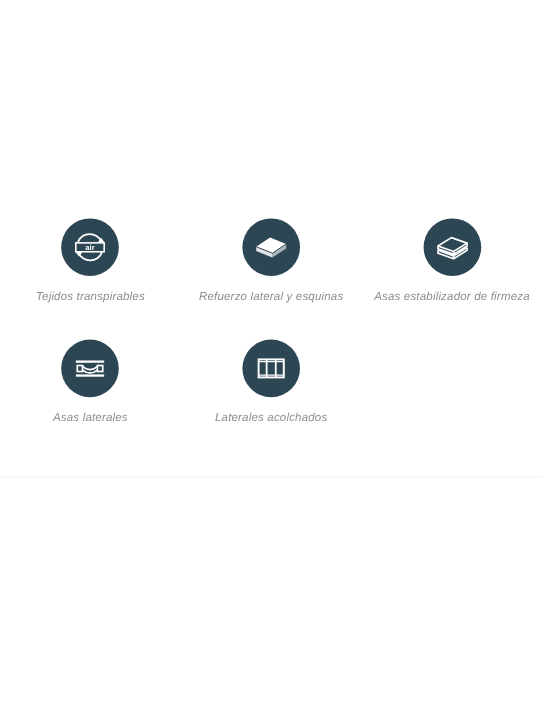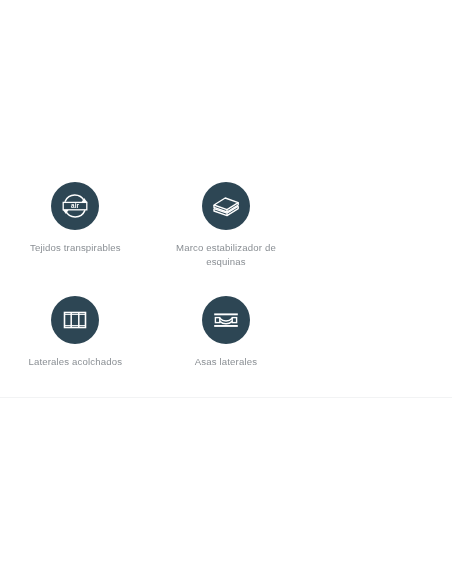--- a/index.html
+++ b/index.html
@@ -56,23 +56,24 @@
 
   .feature-icon-circle svg {
     display: block;
   }
 
   .feature-label {
     margin-top: 11px;
     font-size: 9.6px;
     line-height: 13.5px;
     color: #8a8f94;
-    text-align: center;
+    text-align: right;
     letter-spacing: 0.15px;
     max-width: 130px;
+    font-style: italic;
   }
 
   .row-gap {
     height: 14px;
     width: 100%;
   }
 
   .bottom-divider {
     position: absolute;
     left: 0;
@@ -98,71 +99,86 @@
           <polygon points="26.2,9.0 29.3,13.2 23.3,13.4" fill="#ffffff"></polygon>
           <polygon points="7.9,24.9 4.8,20.7 10.8,20.5" fill="#ffffff"></polygon>
 
           <rect x="5.2" y="13.4" width="23.6" height="7.4" fill="#2d4654" stroke="#ffffff" stroke-width="1.3"></rect>
           <text x="17" y="19.4" font-family="Liberation Sans, sans-serif" font-size="6.4" font-weight="bold" fill="#ffffff" text-anchor="middle">air</text>
         </svg>
       </div>
       <div class="feature-label">Tejidos transpirables</div>
     </div>
 
+    <div class="feature-item">
+      <div class="feature-icon-circle">
+        <svg width="32" height="32" viewBox="0 0 32 32" aria-hidden="true">
+
+          <polygon points="3.5,15.6 15.0,8.0 28.5,13.4 17.0,21.0" fill="#ffffff"></polygon>
+
+          <polygon points="3.5,15.6 17.0,21.0 17.0,24.6 3.5,19.2" fill="#ffffff" opacity="0.85"></polygon>
+
+          <polygon points="17.0,21.0 28.5,13.4 28.5,17.0 17.0,24.6" fill="#ffffff" opacity="0.6"></polygon>
+
+          <polyline points="3.5,15.6 17.0,21.0 28.5,13.4" fill="none" stroke="#2d4654" stroke-width="0.8"></polyline>
+        </svg>
+      </div>
+      <div class="feature-label">Refuerzo lateral y esquinas</div>
+    </div>
 
     <div class="feature-item">
       <div class="feature-icon-circle">
         <svg width="32" height="32" viewBox="0 0 32 32" aria-hidden="true">
 
           <polygon points="4.0,15.0 15.2,8.0 28.2,12.6 17.0,19.6" fill="none" stroke="#ffffff" stroke-width="1.4" stroke-linejoin="round"></polygon>
 
           <polyline points="4.0,15.0 4.0,17.4 17.0,22.0 17.0,19.6" fill="none" stroke="#ffffff" stroke-width="1.4" stroke-linejoin="round"></polyline>
           <polyline points="17.0,22.0 28.2,15.0 28.2,12.6" fill="none" stroke="#ffffff" stroke-width="1.4" stroke-linejoin="round"></polyline>
 
           <polyline points="4.0,18.6 4.0,21.0 17.0,25.6 28.2,18.6 28.2,16.2" fill="none" stroke="#ffffff" stroke-width="1.4" stroke-linejoin="round"></polyline>
           <line x1="17.0" y1="25.6" x2="17.0" y2="23.2" stroke="#ffffff" stroke-width="1.4"></line>
           <line x1="4.0" y1="18.6" x2="17.0" y2="23.2" stroke="#ffffff" stroke-width="1.4"></line>
           <line x1="17.0" y1="23.2" x2="28.2" y2="16.2" stroke="#ffffff" stroke-width="1.4"></line>
         </svg>
       </div>
-      <div class="feature-label">Marco estabilizador de esquinas</div>
+      <div class="feature-label">Asas estabilizador de firmeza</div>
     </div>
 
     <div class="row-gap"></div>
-
-    <div class="feature-item">
-      <div class="feature-icon-circle">
-        <svg width="32" height="32" viewBox="0 0 32 32" aria-hidden="true">
-          <rect x="5.5" y="8.5" width="21" height="15" fill="none" stroke="#ffffff" stroke-width="1.6"></rect>
-          <line x1="12.2" y1="8.5" x2="12.2" y2="23.5" stroke="#ffffff" stroke-width="1.5"></line>
-          <line x1="19.8" y1="8.5" x2="19.8" y2="23.5" stroke="#ffffff" stroke-width="1.5"></line>
-          <line x1="5.5" y1="10.4" x2="26.5" y2="10.4" stroke="#ffffff" stroke-width="1.0"></line>
-          <line x1="5.5" y1="21.6" x2="26.5" y2="21.6" stroke="#ffffff" stroke-width="1.0"></line>
-        </svg>
-      </div>
-      <div class="feature-label">Laterales acolchados</div>
-    </div>
 
     <div class="feature-item">
       <div class="feature-icon-circle">
         <svg width="32" height="32" viewBox="0 0 32 32" aria-hidden="true">
 
           <rect x="4.2" y="9.4" width="23.6" height="1.9" fill="#ffffff"></rect>
 
           <rect x="4.2" y="21.0" width="23.6" height="1.9" fill="#ffffff"></rect>
 
           <rect x="5.4" y="13.6" width="4.4" height="5.0" fill="none" stroke="#ffffff" stroke-width="1.4"></rect>
 
           <rect x="22.2" y="13.6" width="4.4" height="5.0" fill="none" stroke="#ffffff" stroke-width="1.4"></rect>
 
           <path d="M9.8 14.2 C13.5 18.0 18.5 18.0 22.2 14.2" fill="none" stroke="#ffffff" stroke-width="1.4"></path>
           <path d="M9.8 17.4 C13.5 20.6 18.5 20.6 22.2 17.4" fill="none" stroke="#ffffff" stroke-width="1.4"></path>
         </svg>
       </div>
       <div class="feature-label">Asas laterales</div>
     </div>
 
+    <div class="feature-item">
+      <div class="feature-icon-circle">
+        <svg width="32" height="32" viewBox="0 0 32 32" aria-hidden="true">
+          <rect x="5.5" y="8.5" width="21" height="15" fill="none" stroke="#ffffff" stroke-width="1.6"></rect>
+          <line x1="12.2" y1="8.5" x2="12.2" y2="23.5" stroke="#ffffff" stroke-width="1.5"></line>
+          <line x1="19.8" y1="8.5" x2="19.8" y2="23.5" stroke="#ffffff" stroke-width="1.5"></line>
+          <line x1="5.5" y1="10.4" x2="26.5" y2="10.4" stroke="#ffffff" stroke-width="1.0"></line>
+          <line x1="5.5" y1="21.6" x2="26.5" y2="21.6" stroke="#ffffff" stroke-width="1.0"></line>
+        </svg>
+      </div>
+      <div class="feature-label">Laterales acolchados</div>
+    </div>
+
 
   </div>
 
   <div class="bottom-divider"></div>
 
 </div>
 
 </body></html>

